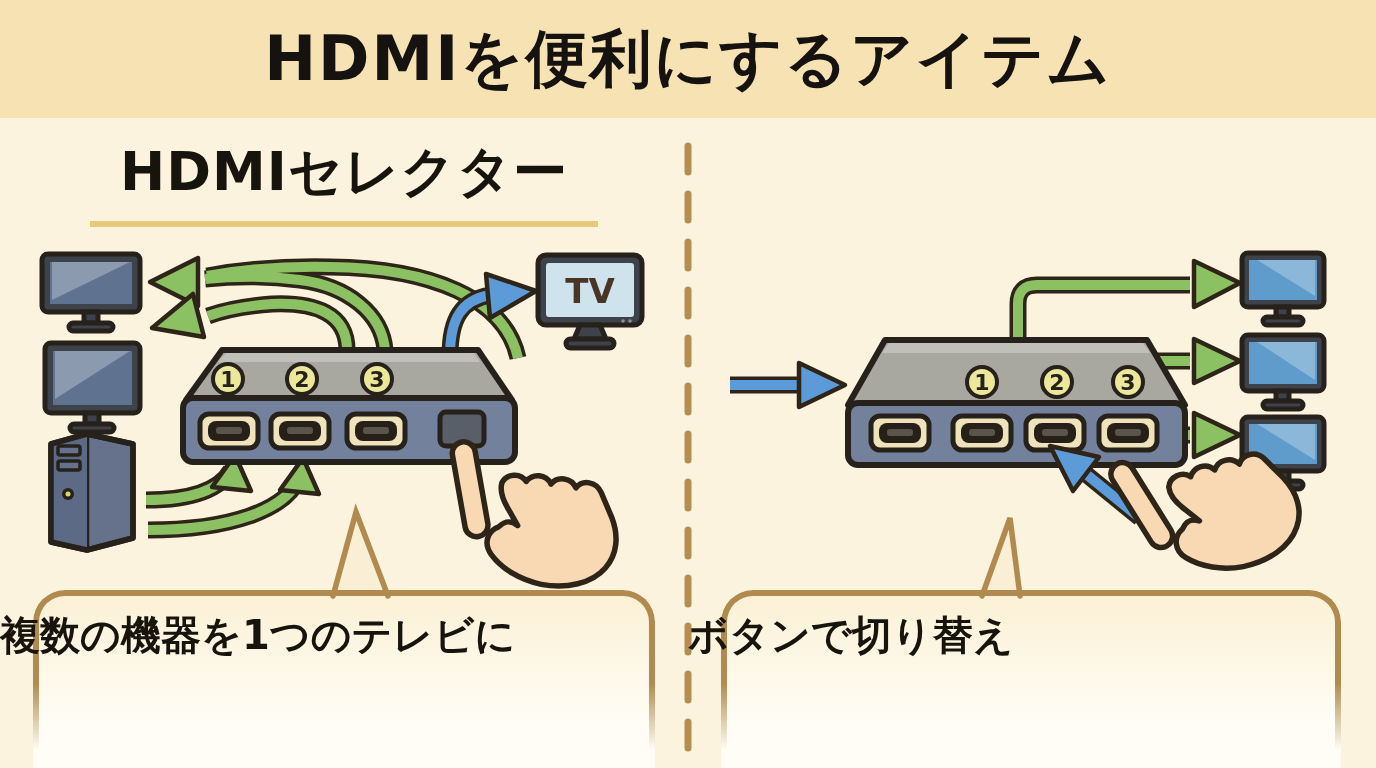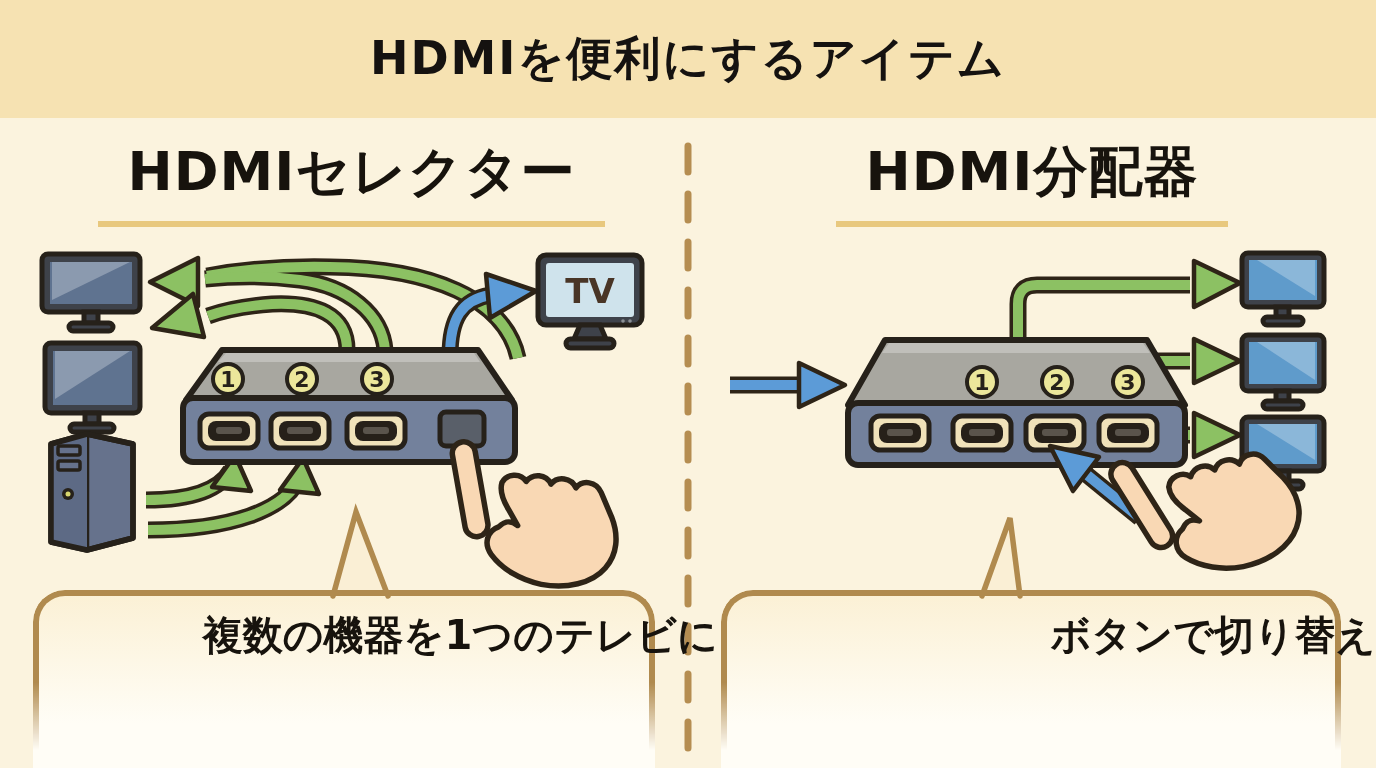--- a/index.html
+++ b/index.html
@@ -8,25 +8,25 @@
     background:#fbf3de;
     font-family:"DejaVu Sans",sans-serif;
     color:#17130d;
   }
   .title-band{
     position:absolute;left:0;top:0;width:1376px;height:118px;
     background:#f6e2b2;
     display:flex;align-items:center;justify-content:center;
   }
   .title-band h1{
-    margin:12px;font-size:46px;font-weight:900;letter-spacing:2px;color:#151210;
+    margin:12px;font-size:62px;font-weight:900;letter-spacing:2px;color:#151210;
   }
   .divider{position:absolute;left:684px;top:142px;width:8px;height:612px;}
   .panel{position:absolute;top:118px;width:688px;height:650px;}
-  .panel-left{left:0;padding-left:15px;}
+  .panel-left{left:0;}
   .panel-right{left:688px;}
   .panel-heading{
     position:absolute;top:18px;left:0;width:100%;text-align:center;
     font-size:54px;font-weight:900;letter-spacing:1px;color:#17130d;
   }
   .panel-heading .u{
     display:inline-block;padding:0 30px 12px;border-bottom:6px solid #e8c87e;
   }
   .art{position:absolute;left:0;top:0;width:688px;height:650px;}
   .bubble-bg{
@@ -35,21 +35,21 @@
   }
   .bubble-border{
     position:absolute;top:472px;height:178px;border-radius:32px 32px 0 0;
     border:6px solid #b08a4e;border-bottom:none;box-sizing:border-box;
     -webkit-mask-image:linear-gradient(180deg,#000 52%,transparent 90%);
     mask-image:linear-gradient(180deg,#000 52%,transparent 90%);
   }
   .bubble-left{left:33px;width:622px;}
   .bubble-right{left:33px;width:620px;}
   .bubble-text{
-    position:absolute;top:486px;width:100%;text-align:right;
+    position:absolute;top:486px;width:100%;text-align:left;
     font-size:40px;font-weight:800;line-height:1.55;color:#17130d;
   }
   .ao{fill:none;stroke:#2e2417;stroke-width:17;}
   .ag{fill:none;stroke:#8cc163;stroke-width:10;}
   .ab{fill:none;stroke:#5c9bd7;stroke-width:10;}
   .hg{fill:#8cc163;stroke:#2e2417;stroke-width:4.5;stroke-linejoin:round;}
   .hb{fill:#5c9bd7;stroke:#2e2417;stroke-width:4.5;stroke-linejoin:round;}
   .ol{stroke:#26211a;stroke-linejoin:round;}
   .mon-frame{fill:#3e424a;stroke:#26211a;stroke-width:5;}
   .scr-l{fill:#5f7390;}
@@ -188,23 +188,20 @@
       <path class="tail" d="M333,478 L356,394 L388,478"></path>
     </svg>
 
     <div class="bubble-border bubble-left"></div>
     <div class="bubble-text">
       <div>複数の機器を1つのテレビに</div>
     </div>
   </div>
 
   <div class="panel panel-right">
-    <div class="panel-heading">
-      <span class="u">HDMI分配器</span>
-    </div>
 
     <div class="bubble-bg bubble-right"></div>
 
     <svg class="art" viewBox="0 0 688 650">
 
       <g>
         <path class="ao" d="M42,267 L112,267"></path>
         <path class="ab" d="M42,267 L112,267"></path>
         <polygon class="hb" points="157,267 111,245 111,289"></polygon>
       </g>

